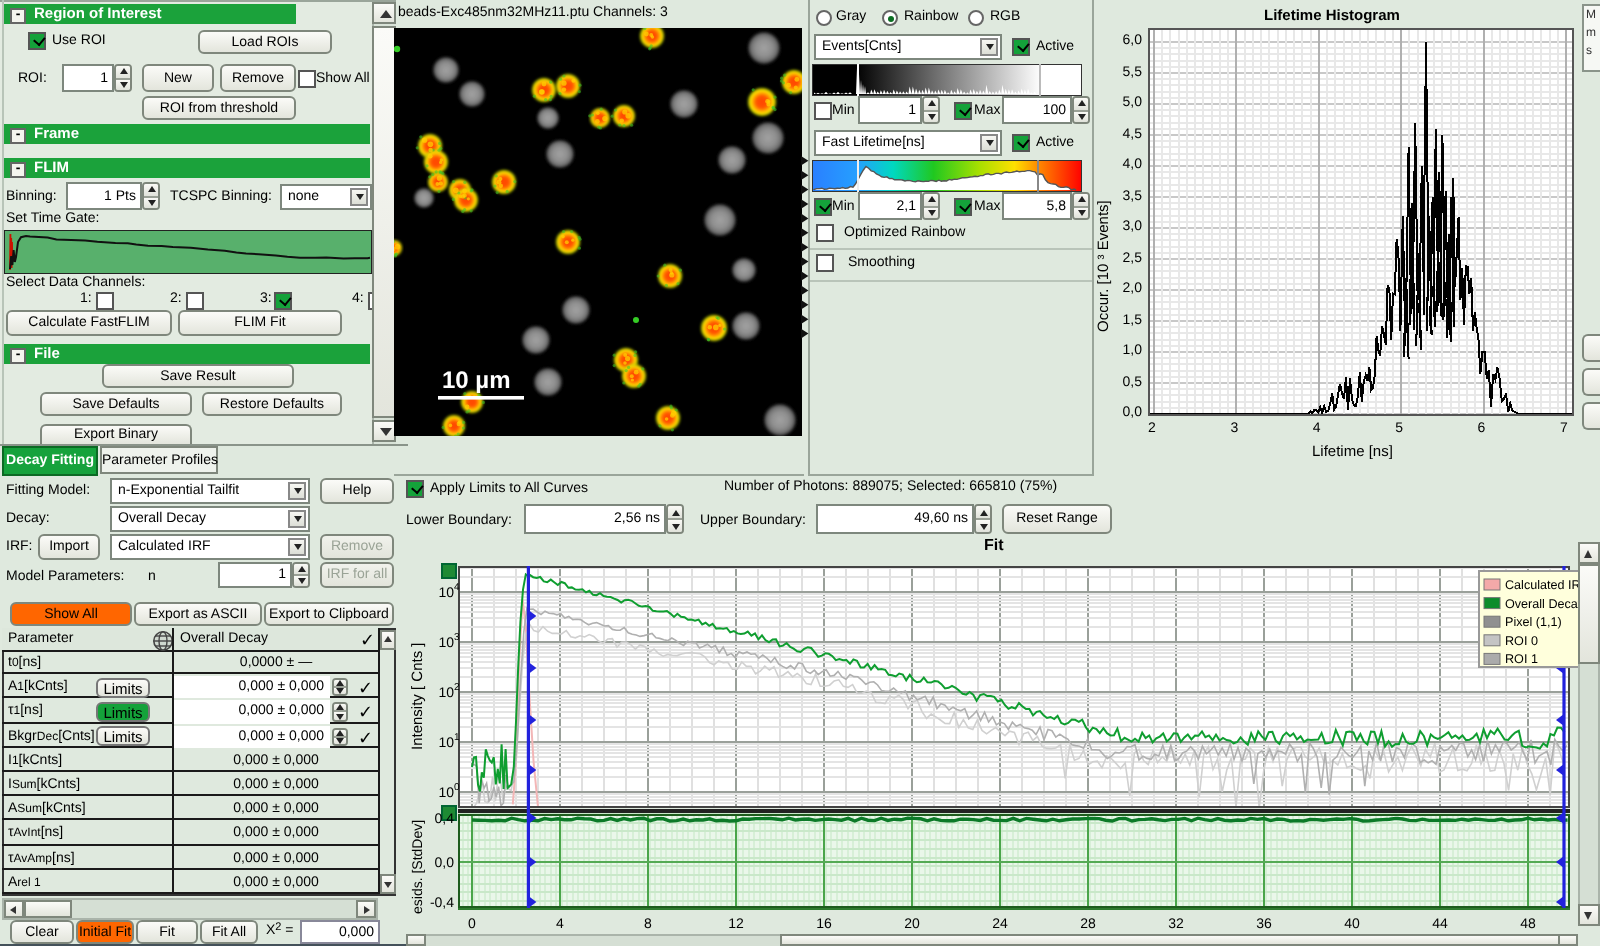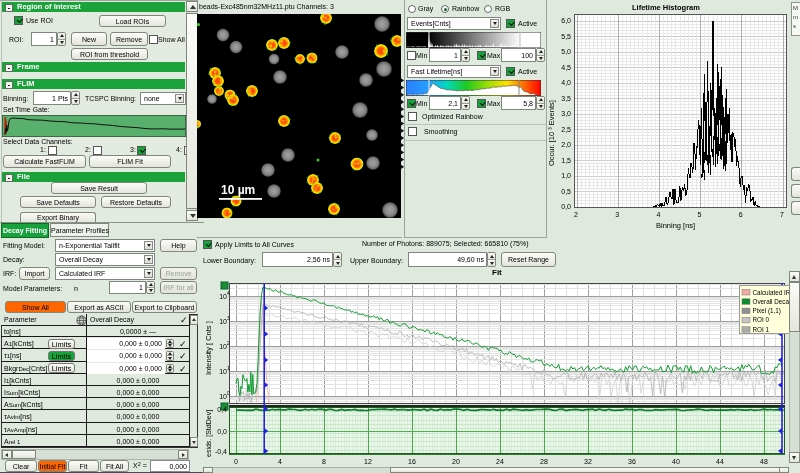--- a/index.html
+++ b/index.html
@@ -20,21 +20,21 @@
 .spin>div.u{border-bottom:1px solid #9aa096}
 .chk{width:9px;height:9px;border:1px solid #555;background:#fff}
 .chk.c{background:#14a23a}
 .chk.c:after{content:'';position:absolute;left:1.5px;top:1px;width:4px;height:2.5px;border-left:1.6px solid #000;border-bottom:1.6px solid #000;transform:rotate(-50deg)}
 .rad{width:8px;height:8px;border:1px solid #666;border-radius:50%;background:#fff}
 .rad.s:after{content:'';position:absolute;left:1.5px;top:1.5px;width:3px;height:3px;border-radius:50%;background:#0b6e22}
 .lbl{position:absolute;white-space:nowrap}
 </style></head><body>
 <div class="ab" style="left:0;top:0;width:198px;height:222px;background:#e3ebe1;border-top:1px solid #9aa59a"></div>
 <div class="ab" style="left:1px;top:0;width:1px;height:222px;background:#b8c4b8"></div>
-<div class="ab hdr" style="left:2px;top:2px;width:183px;height:10px"><span class="hbtn">-</span>Region of Interest</div>
+<div class="ab hdr" style="left:2px;top:2px;width:146px;height:10px"><span class="hbtn">-</span>Region of Interest</div>
 <div class="ab chk c" style="left:14px;top:16px;width:9px;height:9px"></div>
 <div class="ab lbl" style="left:26px;top:17px;">Use ROI</div>
 <div class="ab btn" style="left:99px;top:15px;width:67px;height:12px;">Load ROIs</div>
 <div class="ab lbl" style="left:9px;top:36px;">ROI:</div>
 <div class="ab inp" style="left:31px;top:32px;width:26px;height:14px;">1</div>
 <div class="ab spin" style="left:57px;top:32px;width:9px;height:14px">
     <div class="u"></div>
     <div class="d"></div>
   </div>
 <div class="ab btn" style="left:71px;top:32px;width:36px;height:14px;">New</div>
@@ -649,21 +649,21 @@
 <div class="ab lbl" style="left:553px;top:63.5px;width:18px;text-align:right;font-size:7px">4,5</div>
 <div class="ab lbl" style="left:553px;top:48.0px;width:18px;text-align:right;font-size:7px">5,0</div>
 <div class="ab lbl" style="left:553px;top:32.5px;width:18px;text-align:right;font-size:7px">5,5</div>
 <div class="ab lbl" style="left:553px;top:17.0px;width:18px;text-align:right;font-size:7px">6,0</div>
 <div class="ab lbl" style="left:574.0px;top:211px;font-size:7px">2</div>
 <div class="ab lbl" style="left:615.2px;top:211px;font-size:7px">3</div>
 <div class="ab lbl" style="left:656.4px;top:211px;font-size:7px">4</div>
 <div class="ab lbl" style="left:697.6px;top:211px;font-size:7px">5</div>
 <div class="ab lbl" style="left:738.8px;top:211px;font-size:7px">6</div>
 <div class="ab lbl" style="left:780.0px;top:211px;font-size:7px">7</div>
-<div class="ab lbl" style="left:656px;top:221px;font-size:7.5px">Binning [ns]</div>
+<div class="ab lbl" style="left:656px;top:221px;font-size:7.5px">Lifetime [ns]</div>
 <svg class="ab" style="left:546px;top:14px" width="10" height="194">
     <text x="0" y="0" transform="rotate(-90 0 0) translate(-152 8)" font-size="7.5" font-family="Liberation Sans">Occur. [10 ³ Events]</text>
   </svg>
 <div class="ab" style="left:791px;top:2px;width:9px;height:34px;background:#f6f8f4;border:1px solid #8a948a;border-right:none"></div>
 <div class="ab lbl" style="left:793px;top:5px;font-size:6px;color:#333">M</div>
 <div class="ab lbl" style="left:793px;top:14px;font-size:6px;color:#333">m</div>
 <div class="ab lbl" style="left:793px;top:23px;font-size:6px;color:#333">s</div>
 <div class="ab btn" style="left:791px;top:167px;width:9px;height:14px;border-radius:3px 0 0 3px;border-right:none"></div>
 <div class="ab btn" style="left:791px;top:184px;width:9px;height:14px;border-radius:3px 0 0 3px;border-right:none"></div>
 <div class="ab btn" style="left:791px;top:201px;width:9px;height:14px;border-radius:3px 0 0 3px;border-right:none"></div>

